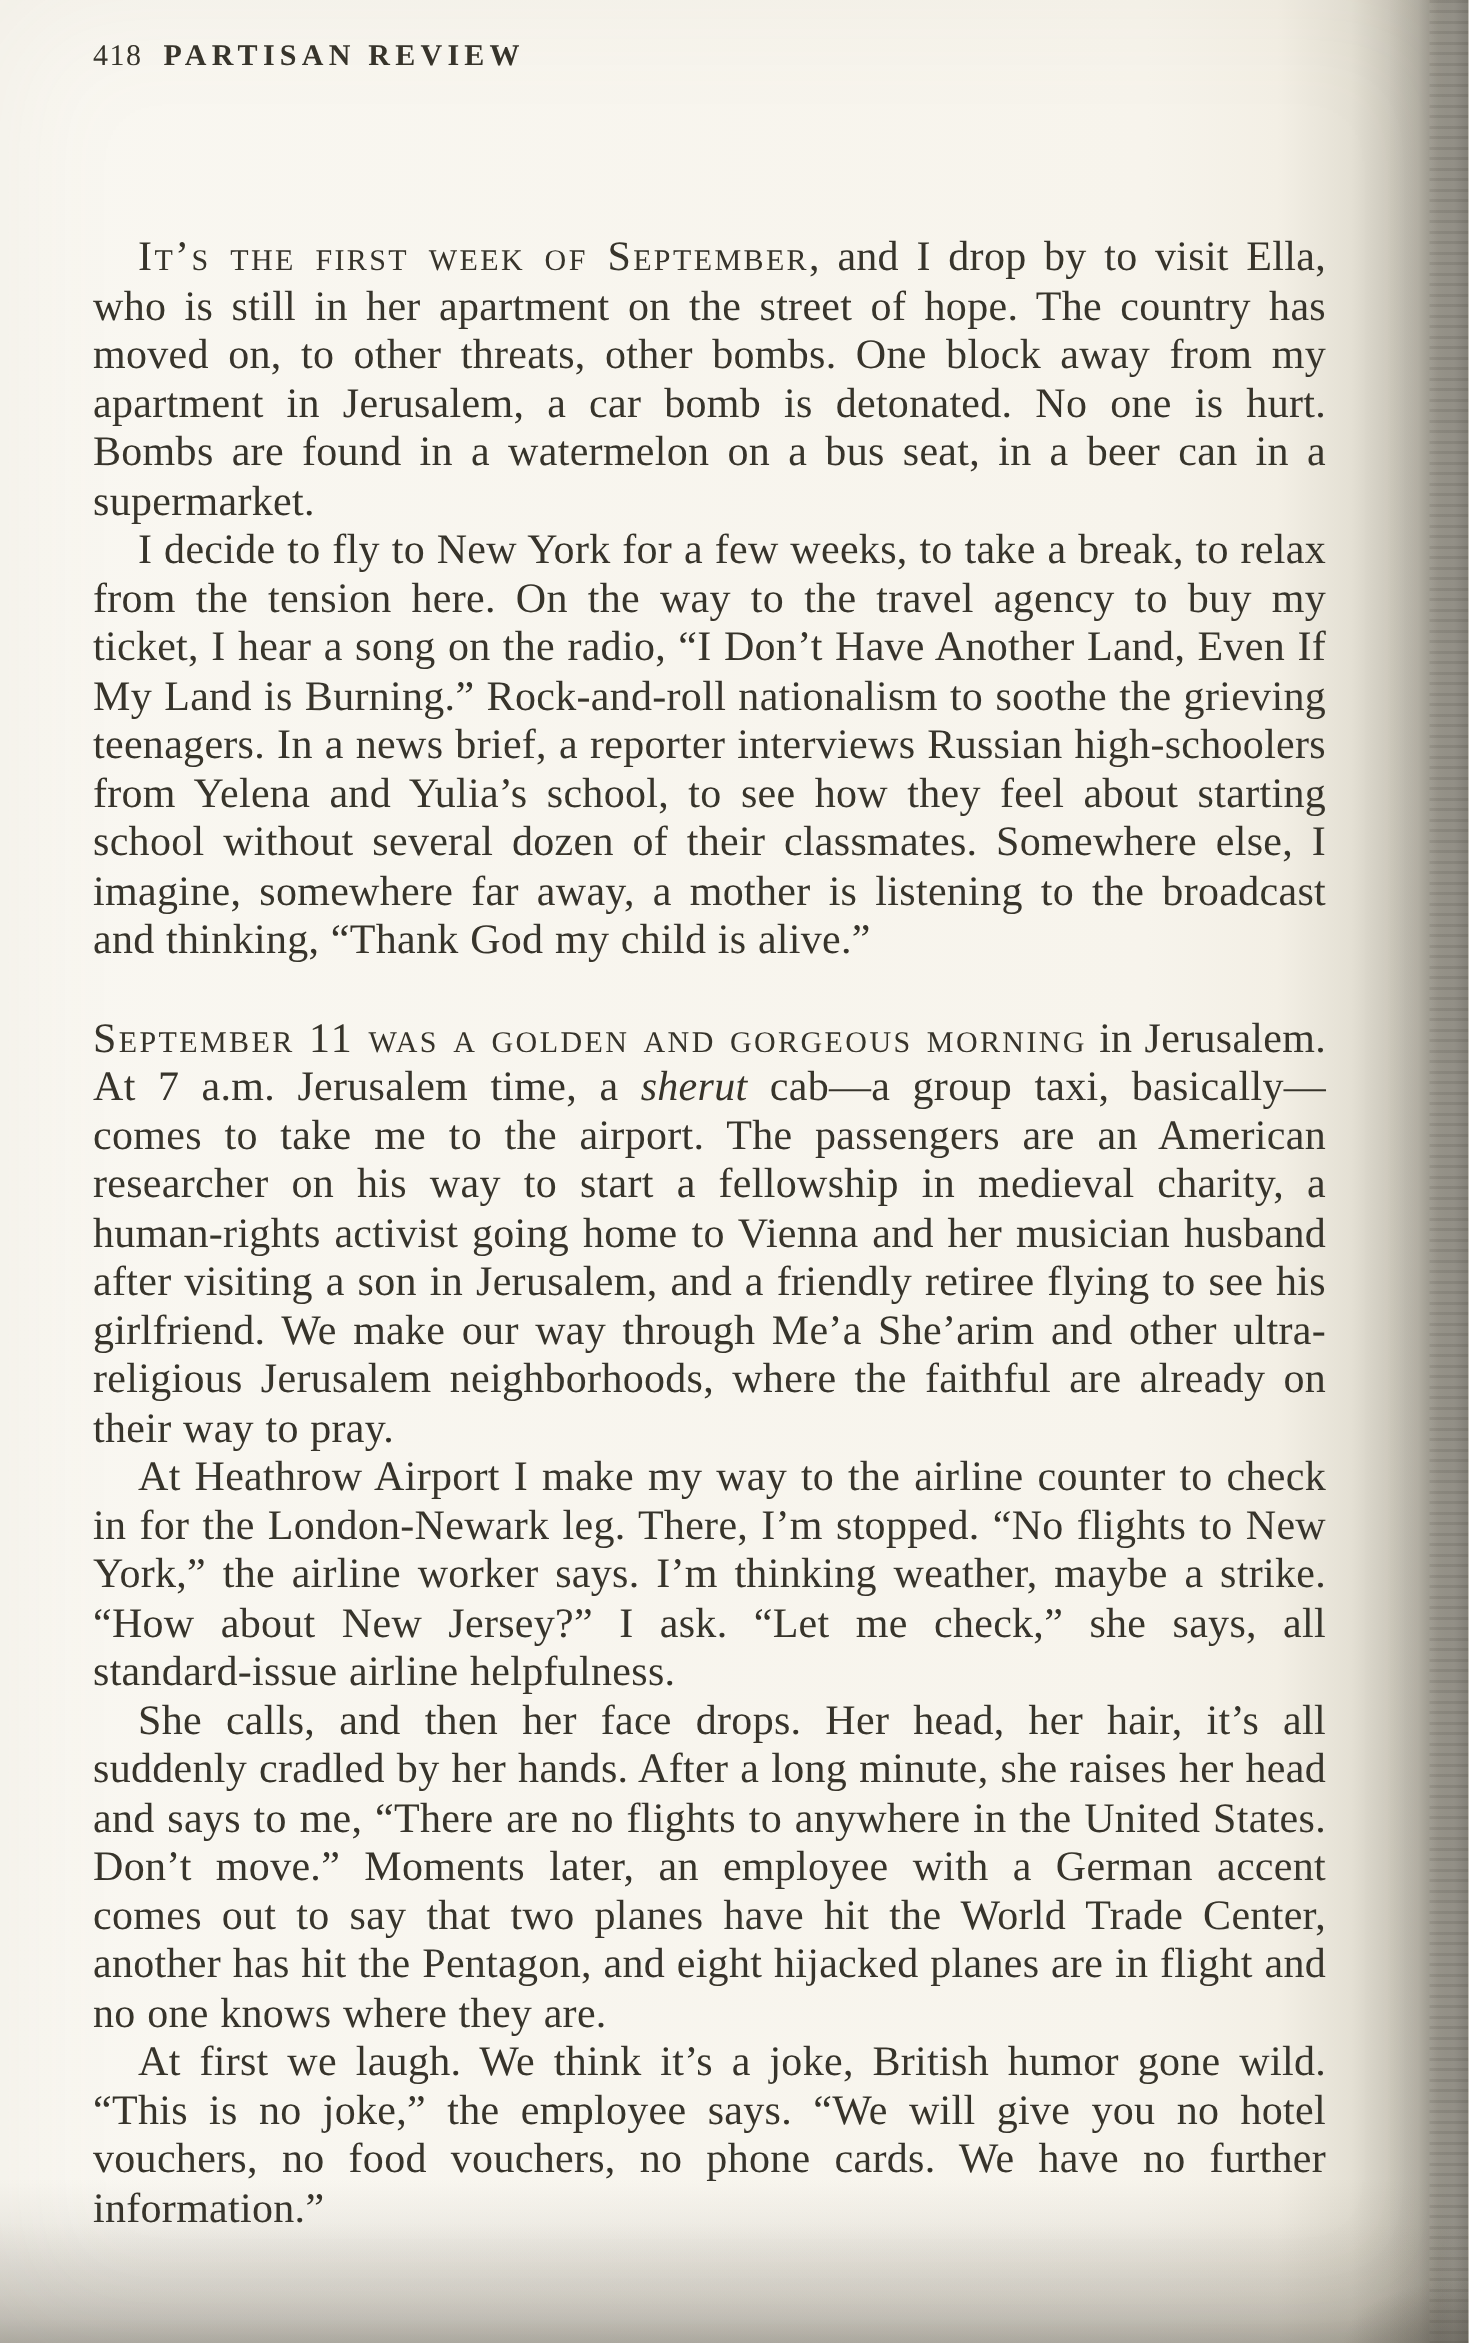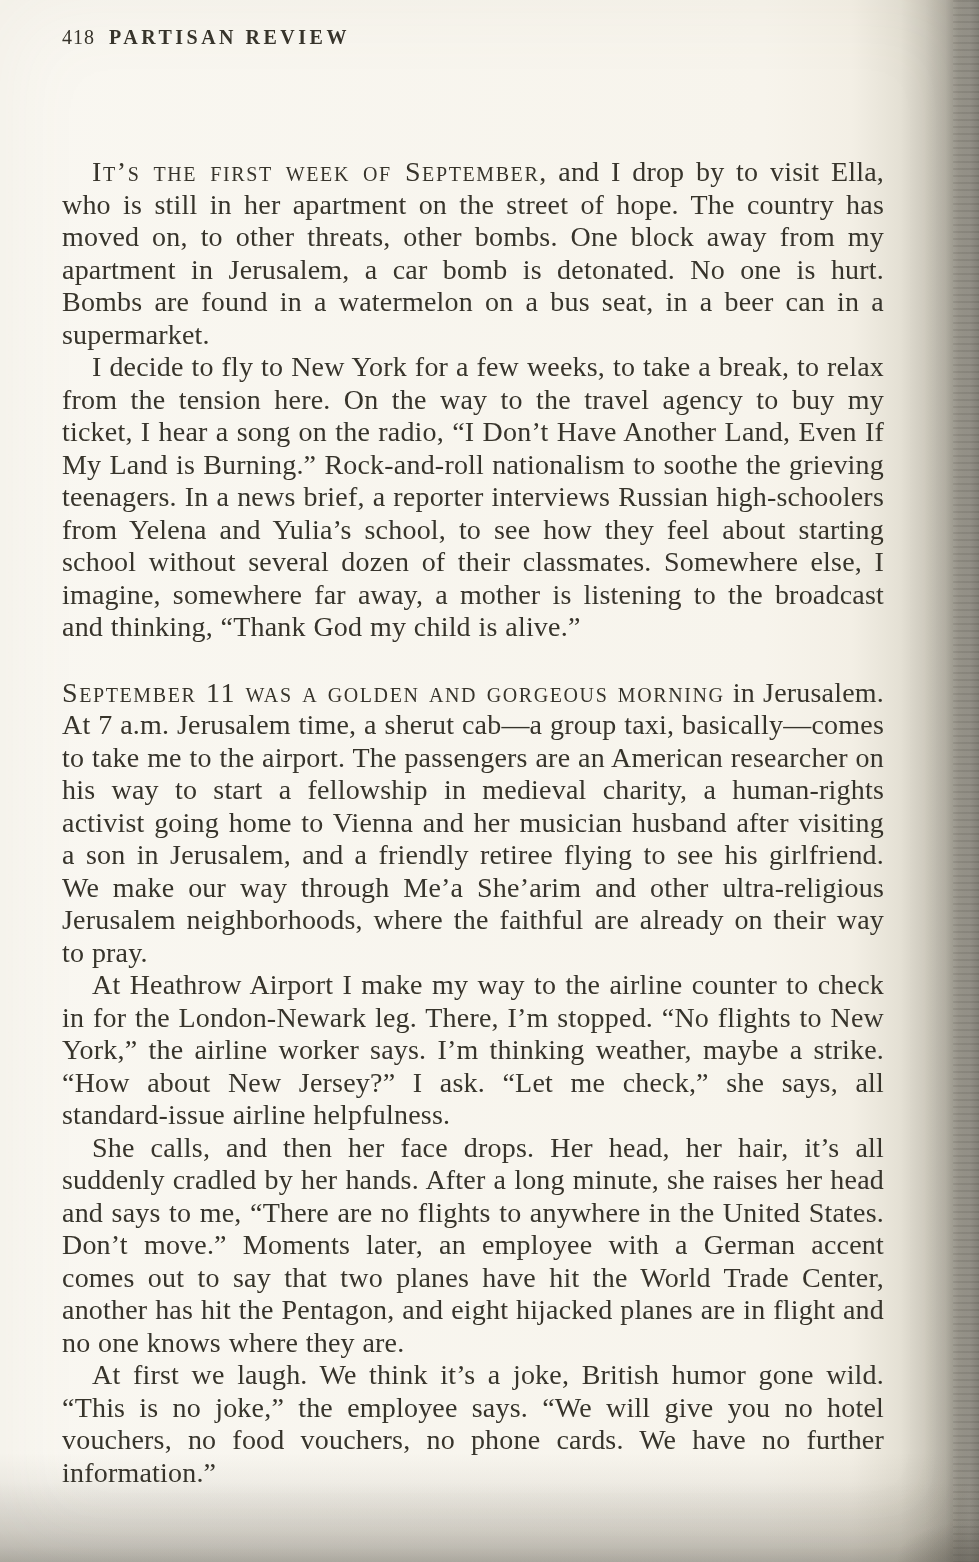--- a/index.html
+++ b/index.html
@@ -95,20 +95,21 @@
     text-indent: 30px;
   }
   .para.section-start {
     margin-top: 33px;
   }
   .smallcaps {
     font-variant: small-caps;
     letter-spacing: 1.6px;
   }
   .italic {
+    font-style: italic;
   }
 </style>
 </head>
 <body style="--paper: #f7f4ec; --ink: #37342b; --edge: #8f8c83;">
 
 <div class="page">
 
   <header class="running-head">
     <span class="page-number">418</span><span class="journal-title">PARTISAN REVIEW</span>
   </header>

